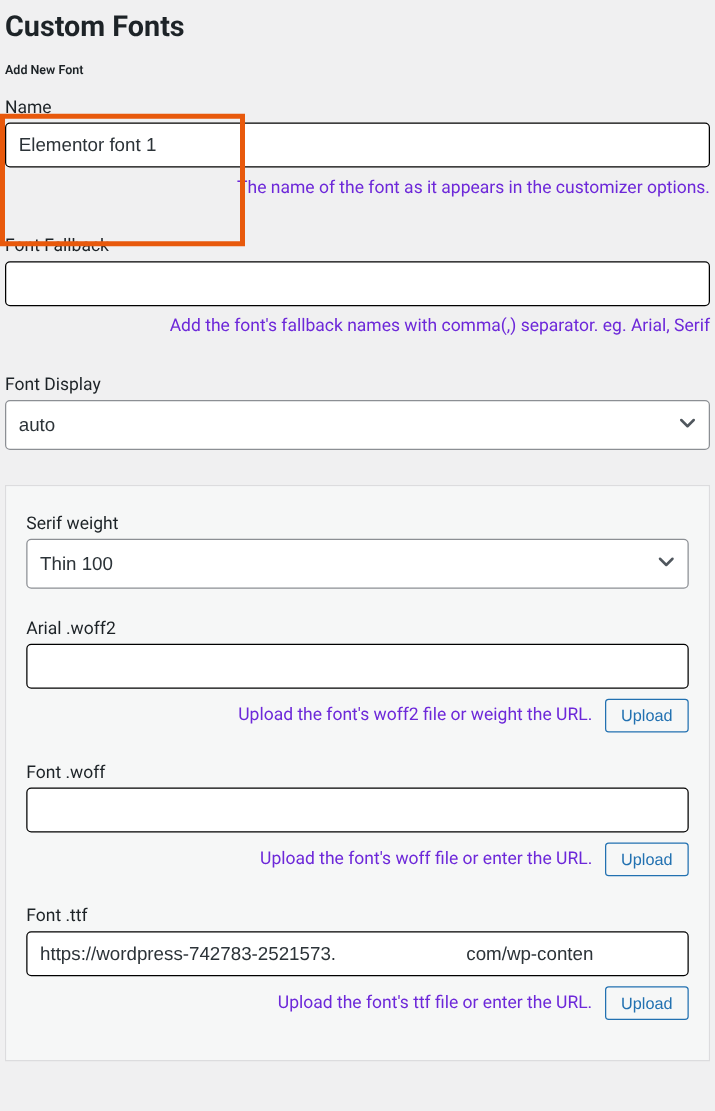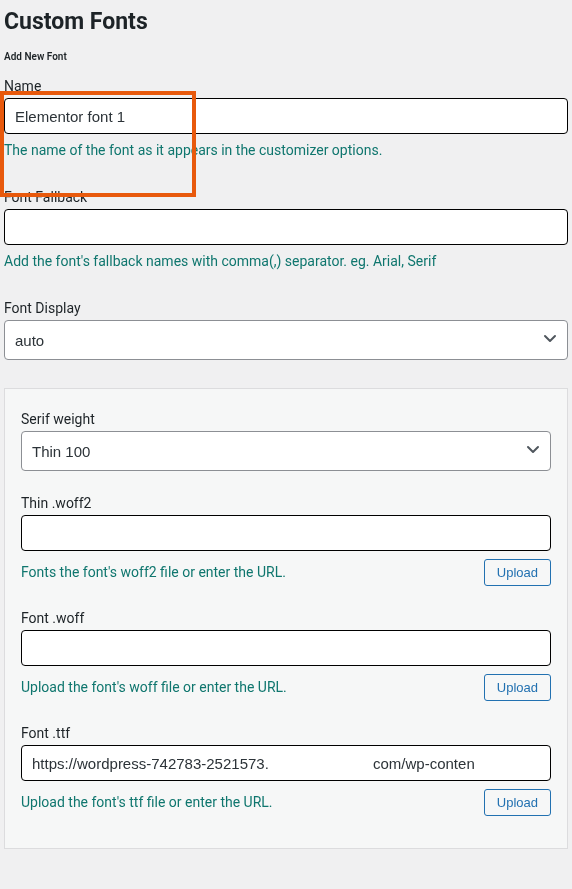--- a/index.html
+++ b/index.html
@@ -58,23 +58,24 @@
       font-size: 15px;
       border: 1px solid #000000;
       border-radius: 4px;
       background: #fff;
       color: #2c3338;
       height: 36px;
       line-height: 1.4;
     }
     .help-text {
       font-size: 14px;
-      color: #0f766e;
+      color: #6d28d9;
       margin-top: 6px;
       line-height: 1.5;
+      text-align: right;
     }
     .select-wrap {
       position: relative;
       width: 100%;
     }
     .select-input {
       width: 100%;
       padding: 6px 30px 6px 10px;
       font-size: 15px;
       border: 1px solid #8c8f94;
@@ -180,24 +181,24 @@
           </select>
           <span class="chevron">
             <svg width="16" height="16" viewBox="0 0 16 16">
                 <path d="M3 6l5 5 5-5" stroke="#50575e" stroke-width="2" fill="none" stroke-linecap="round" stroke-linejoin="round"></path>
               </svg>
           </span>
         </div>
       </div>
 
       <div class="field-block">
-        <label class="field-label">Thin .woff2</label>
+        <label class="field-label">Arial .woff2</label>
         <input type="text" class="text-input" value="" style="">
         <div class="upload-row">
-          <div class="help-text">Fonts the font's woff2 file or enter the URL.</div>
+          <div class="help-text">Upload the font's woff2 file or weight the URL.</div>
           <button class="upload-btn">Upload</button>
         </div>
       </div>
 
       <div class="field-block">
         <label class="field-label">Font .woff</label>
         <input type="text" class="text-input" value="" style="">
         <div class="upload-row">
           <div class="help-text">Upload the font's woff file or enter the URL.</div>
           <button class="upload-btn">Upload</button>

